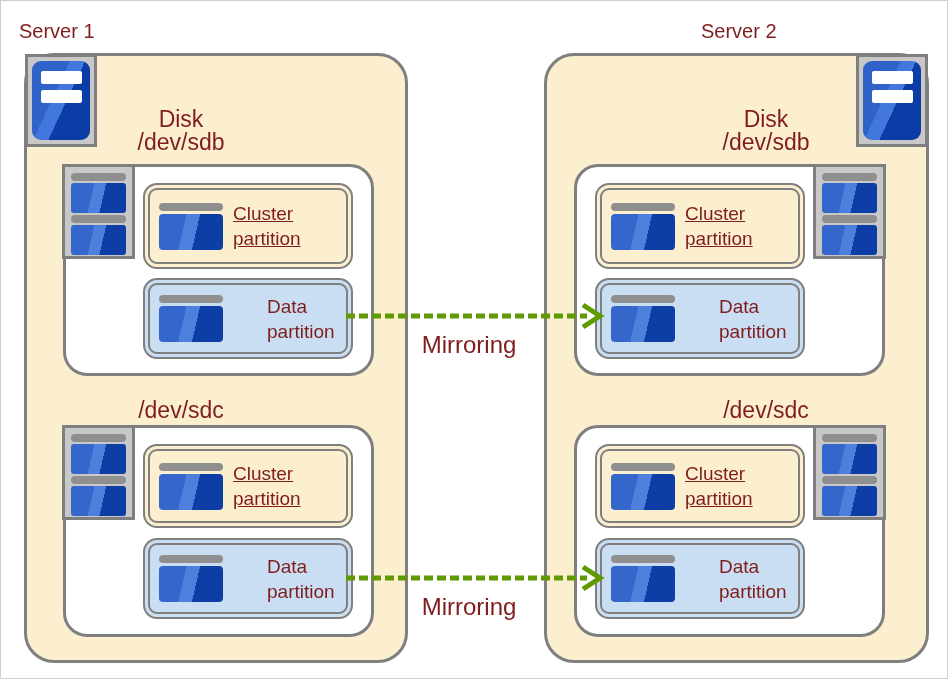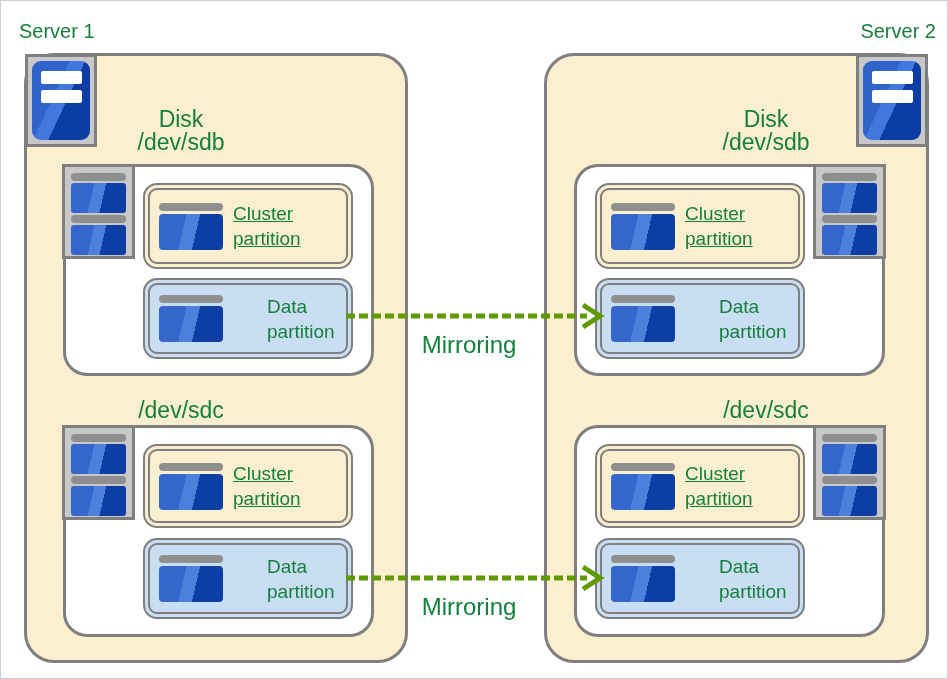--- a/index.html
+++ b/index.html
@@ -1,23 +1,23 @@
 <!DOCTYPE html>
 <html><head>
 <meta charset="utf-8">
 <style>
   html,body{margin:0;padding:0;background:#ffffff;}
   #canvas{
     position:relative;width:946px;height:677px;margin:0;
     border:1px solid #c9cfd7;background:#ffffff;overflow:hidden;
-    font-family:"Liberation Sans","DejaVu Sans",sans-serif;color:#15803d;
+    font-family:"Liberation Sans","DejaVu Sans",sans-serif;color:#7f1d1d;
   }
   .server-label{position:absolute;top:17px;font-size:20px;line-height:26px;white-space:pre-line;}
   #server1-label{left:18px;}
-  #server2-label{left:700px;width:235px;text-align:right;}
+  #server2-label{left:700px;width:235px;text-align:left;}
 
   .server-box{
     position:absolute;top:52px;height:610px;box-sizing:border-box;
     background:#fcefcf;border:3px solid #7f7f7f;border-radius:30px;
   }
   #server1-box{left:23px;width:384px;}
   #server2-box{left:543px;width:385px;}
 
   
   .server-icon{

